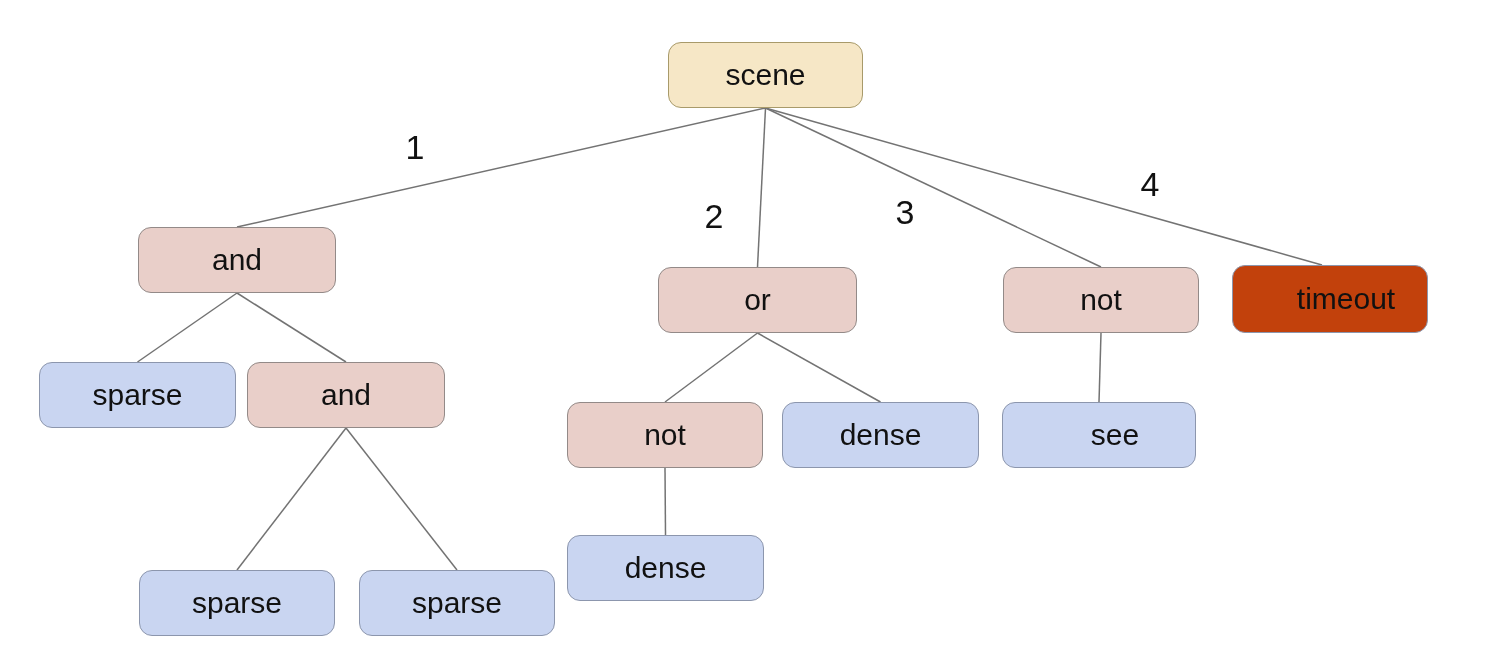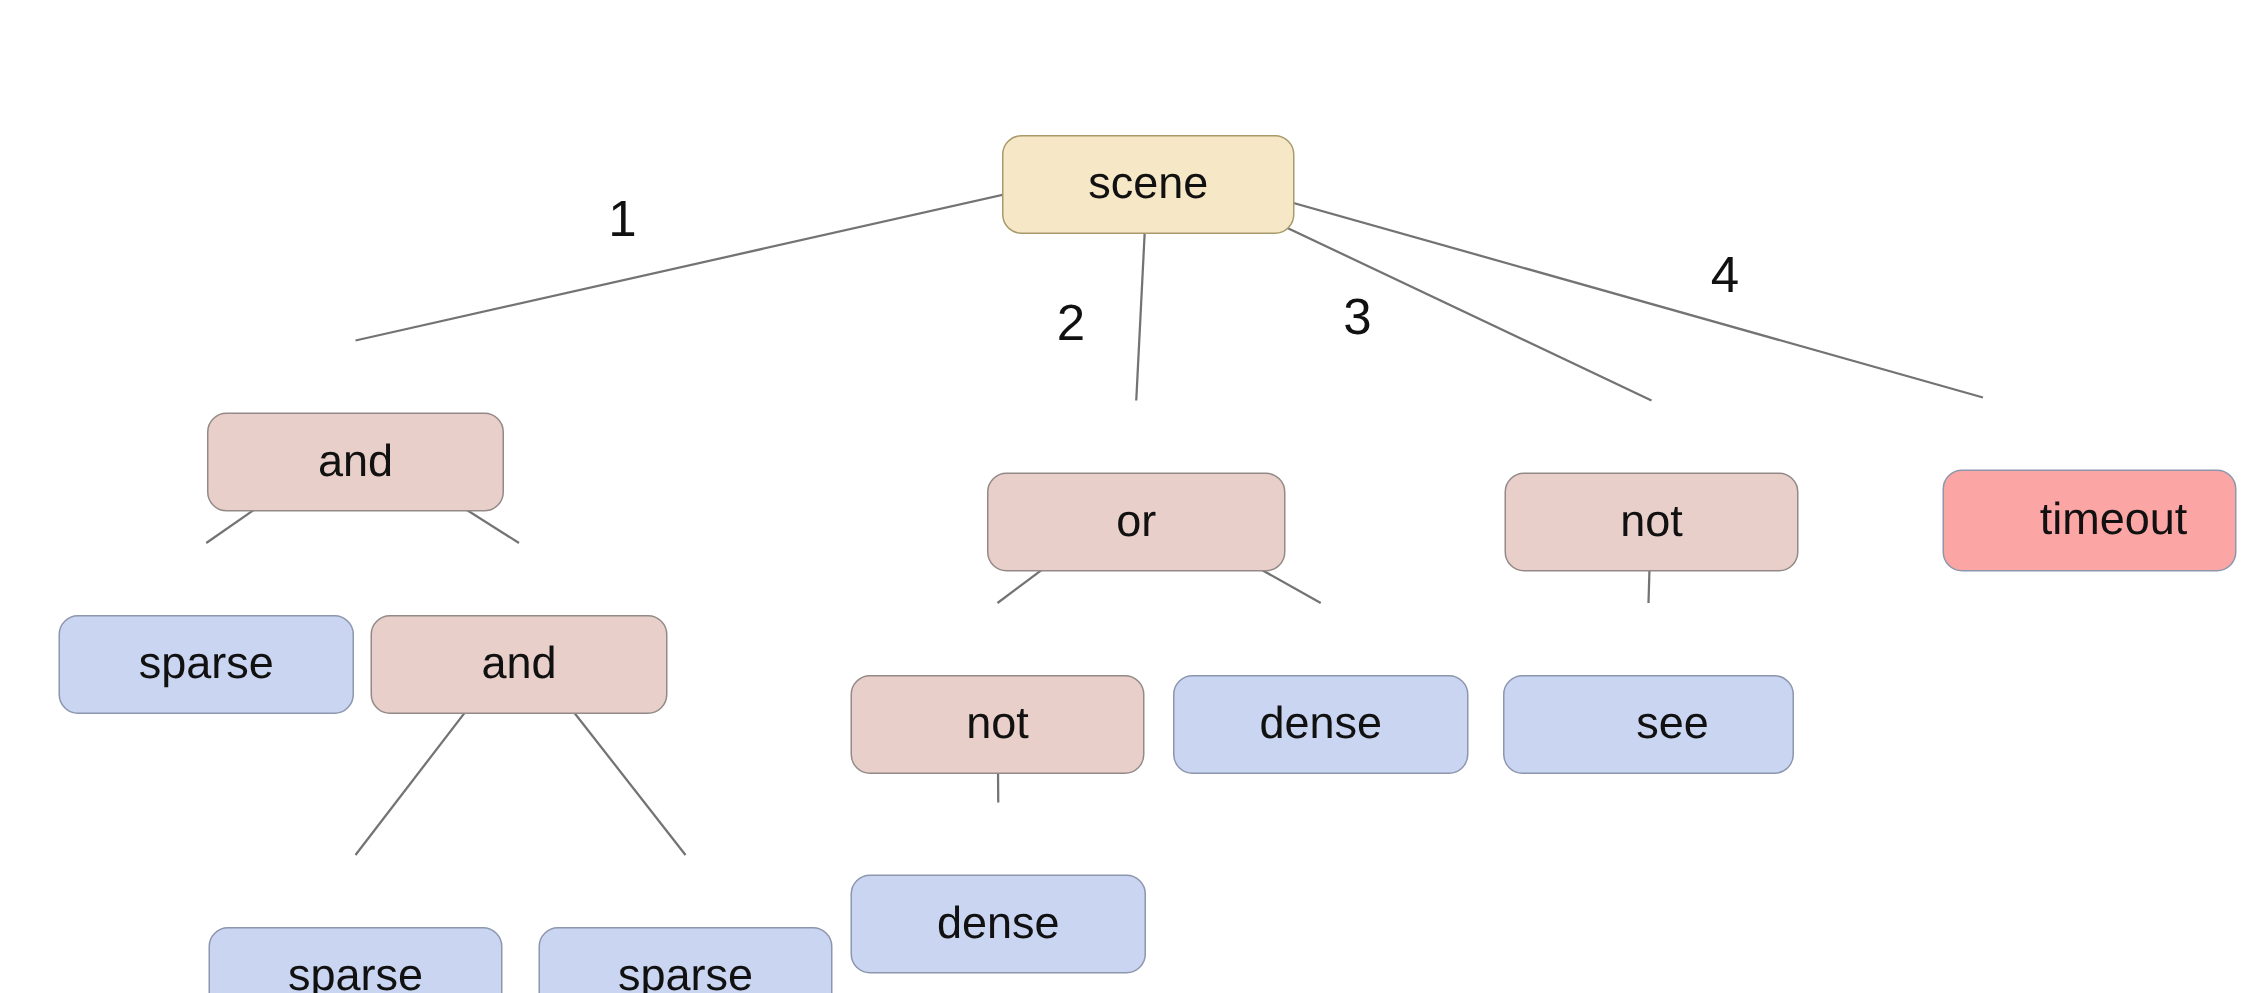--- a/index.html
+++ b/index.html
@@ -26,21 +26,20 @@
     position: absolute;
     box-sizing: border-box;
     border: 1.5px solid #8f8f8f;
     border-radius: 13px;
     display: flex;
     align-items: center;
     justify-content: center;
     font-size: 30px;
     color: #111111;
     white-space: nowrap;
-    margin-top: 48px;
   }
   .edge-label {
     position: absolute;
     transform: translate(-50%, -50%);
     font-size: 34px;
     color: #111111;
   }
 </style>
 </head>
 <body>
@@ -58,21 +57,21 @@
       <line x1="757.5" y1="333" x2="665" y2="402" stroke="#737373" stroke-width="1.5"></line>
       <line x1="757.5" y1="333" x2="880.5" y2="402" stroke="#737373" stroke-width="1.5"></line>
       <line x1="665" y1="468" x2="665.5" y2="535" stroke="#737373" stroke-width="1.5"></line>
       <line x1="1101" y1="333" x2="1099" y2="402" stroke="#737373" stroke-width="1.5"></line>
     </svg>
   <div id="nodes">
       <div class="node" style="left: 668px; top: 42px; width: 195px; height: 66px; background: rgb(246, 231, 198); border-color: rgb(168, 154, 106); color: rgb(17, 17, 17);">scene</div>
       <div class="node" style="left: 138px; top: 227px; width: 198px; height: 66px; background: rgb(233, 207, 201); border-color: rgb(147, 138, 136); color: rgb(17, 17, 17);">and</div>
       <div class="node" style="left: 658px; top: 267px; width: 199px; height: 66px; background: rgb(233, 207, 201); border-color: rgb(147, 138, 136); color: rgb(17, 17, 17);">or</div>
       <div class="node" style="left: 1003px; top: 267px; width: 196px; height: 66px; background: rgb(233, 207, 201); border-color: rgb(147, 138, 136); color: rgb(17, 17, 17);">not</div>
-      <div class="node" style="left: 1295px; top: 265px; width: 196px; height: 68px; background: #fca5a5; border-color: rgb(140, 150, 173); color: rgb(17, 17, 17); padding-left: 32px;">timeout</div>
+      <div class="node" style="left: 1232px; top: 265px; width: 196px; height: 68px; background: #c2410c; border-color: rgb(140, 150, 173); color: rgb(17, 17, 17); padding-left: 32px;">timeout</div>
       <div class="node" style="left: 39px; top: 362px; width: 197px; height: 66px; background: rgb(201, 213, 241); border-color: rgb(140, 150, 173); color: rgb(17, 17, 17);">sparse</div>
       <div class="node" style="left: 247px; top: 362px; width: 198px; height: 66px; background: rgb(233, 207, 201); border-color: rgb(147, 138, 136); color: rgb(17, 17, 17);">and</div>
       <div class="node" style="left: 567px; top: 402px; width: 196px; height: 66px; background: rgb(233, 207, 201); border-color: rgb(147, 138, 136); color: rgb(17, 17, 17);">not</div>
       <div class="node" style="left: 782px; top: 402px; width: 197px; height: 66px; background: rgb(201, 213, 241); border-color: rgb(140, 150, 173); color: rgb(17, 17, 17);">dense</div>
       <div class="node" style="left: 1002px; top: 402px; width: 194px; height: 66px; background: rgb(201, 213, 241); border-color: rgb(140, 150, 173); color: rgb(17, 17, 17); padding-left: 32px;">see</div>
       <div class="node" style="left: 139px; top: 570px; width: 196px; height: 66px; background: rgb(201, 213, 241); border-color: rgb(140, 150, 173); color: rgb(17, 17, 17);">sparse</div>
       <div class="node" style="left: 359px; top: 570px; width: 196px; height: 66px; background: rgb(201, 213, 241); border-color: rgb(140, 150, 173); color: rgb(17, 17, 17);">sparse</div>
       <div class="node" style="left: 567px; top: 535px; width: 197px; height: 66px; background: rgb(201, 213, 241); border-color: rgb(140, 150, 173); color: rgb(17, 17, 17);">dense</div>
     </div>
   <div id="edge-labels">

